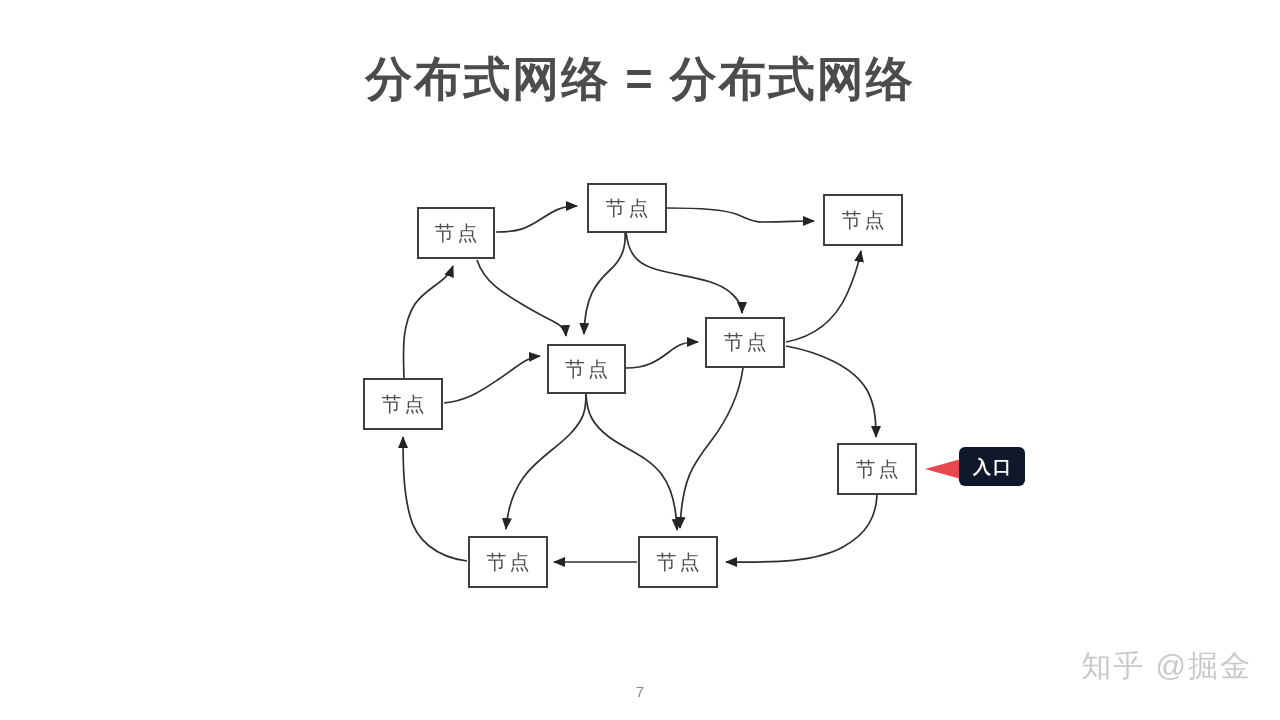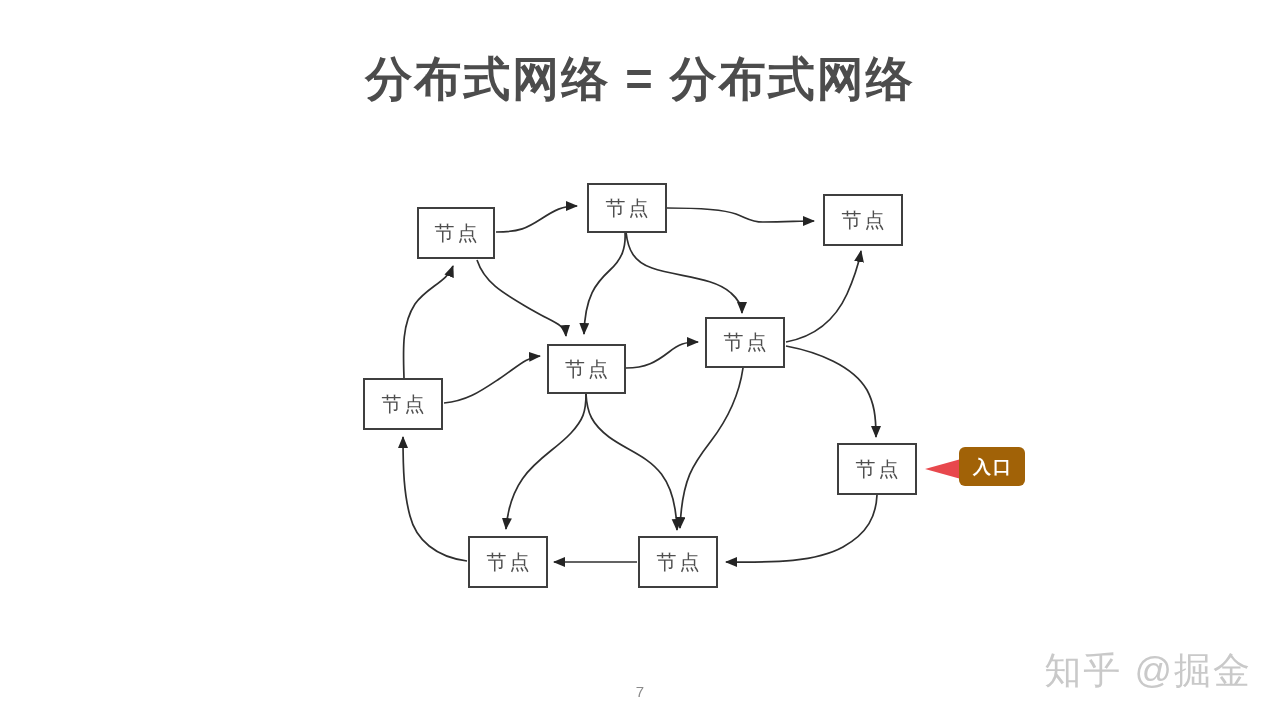--- a/index.html
+++ b/index.html
@@ -83,21 +83,21 @@
     left: 0;
     width: 1280px;
     text-align: center;
     font-size: 15px;
     color: #8a8a8a;
   }
   .watermark {
     position: absolute;
     top: 646px;
     right: 28px;
-    font-size: 37px;
+    font-size: 30px;
     letter-spacing: 2px;
     color: #c9c9c9;
   }
   .edge {
     fill: none;
     stroke: #2f2f2f;
     stroke-width: 1.7;
   }
 </style>
 </head>
@@ -135,18 +135,18 @@
   <div class="node" style="left:587px; top:183px; width:80px; height:50px;">节点</div>
   <div class="node" style="left:823px; top:194px; width:80px; height:52px;">节点</div>
   <div class="node" style="left:547px; top:344px; width:79px; height:50px;">节点</div>
   <div class="node" style="left:705px; top:317px; width:80px; height:51px;">节点</div>
   <div class="node" style="left:363px; top:378px; width:80px; height:52px;">节点</div>
   <div class="node" style="left:837px; top:443px; width:80px; height:52px;">节点</div>
   <div class="node" style="left:468px; top:536px; width:80px; height:52px;">节点</div>
   <div class="node" style="left:638px; top:536px; width:80px; height:52px;">节点</div>
 
   <div class="callout-tail" style="border-right-color: rgb(232, 72, 77);"></div>
-  <div class="callout" style="background-color: #a16207;">入口</div>
+  <div class="callout" style="background-color: #0f172a;">入口</div>
 
   <div class="page-number">7</div>
   <div class="watermark">知乎 @掘金</div>
 
 </div>
 
 </body></html>

